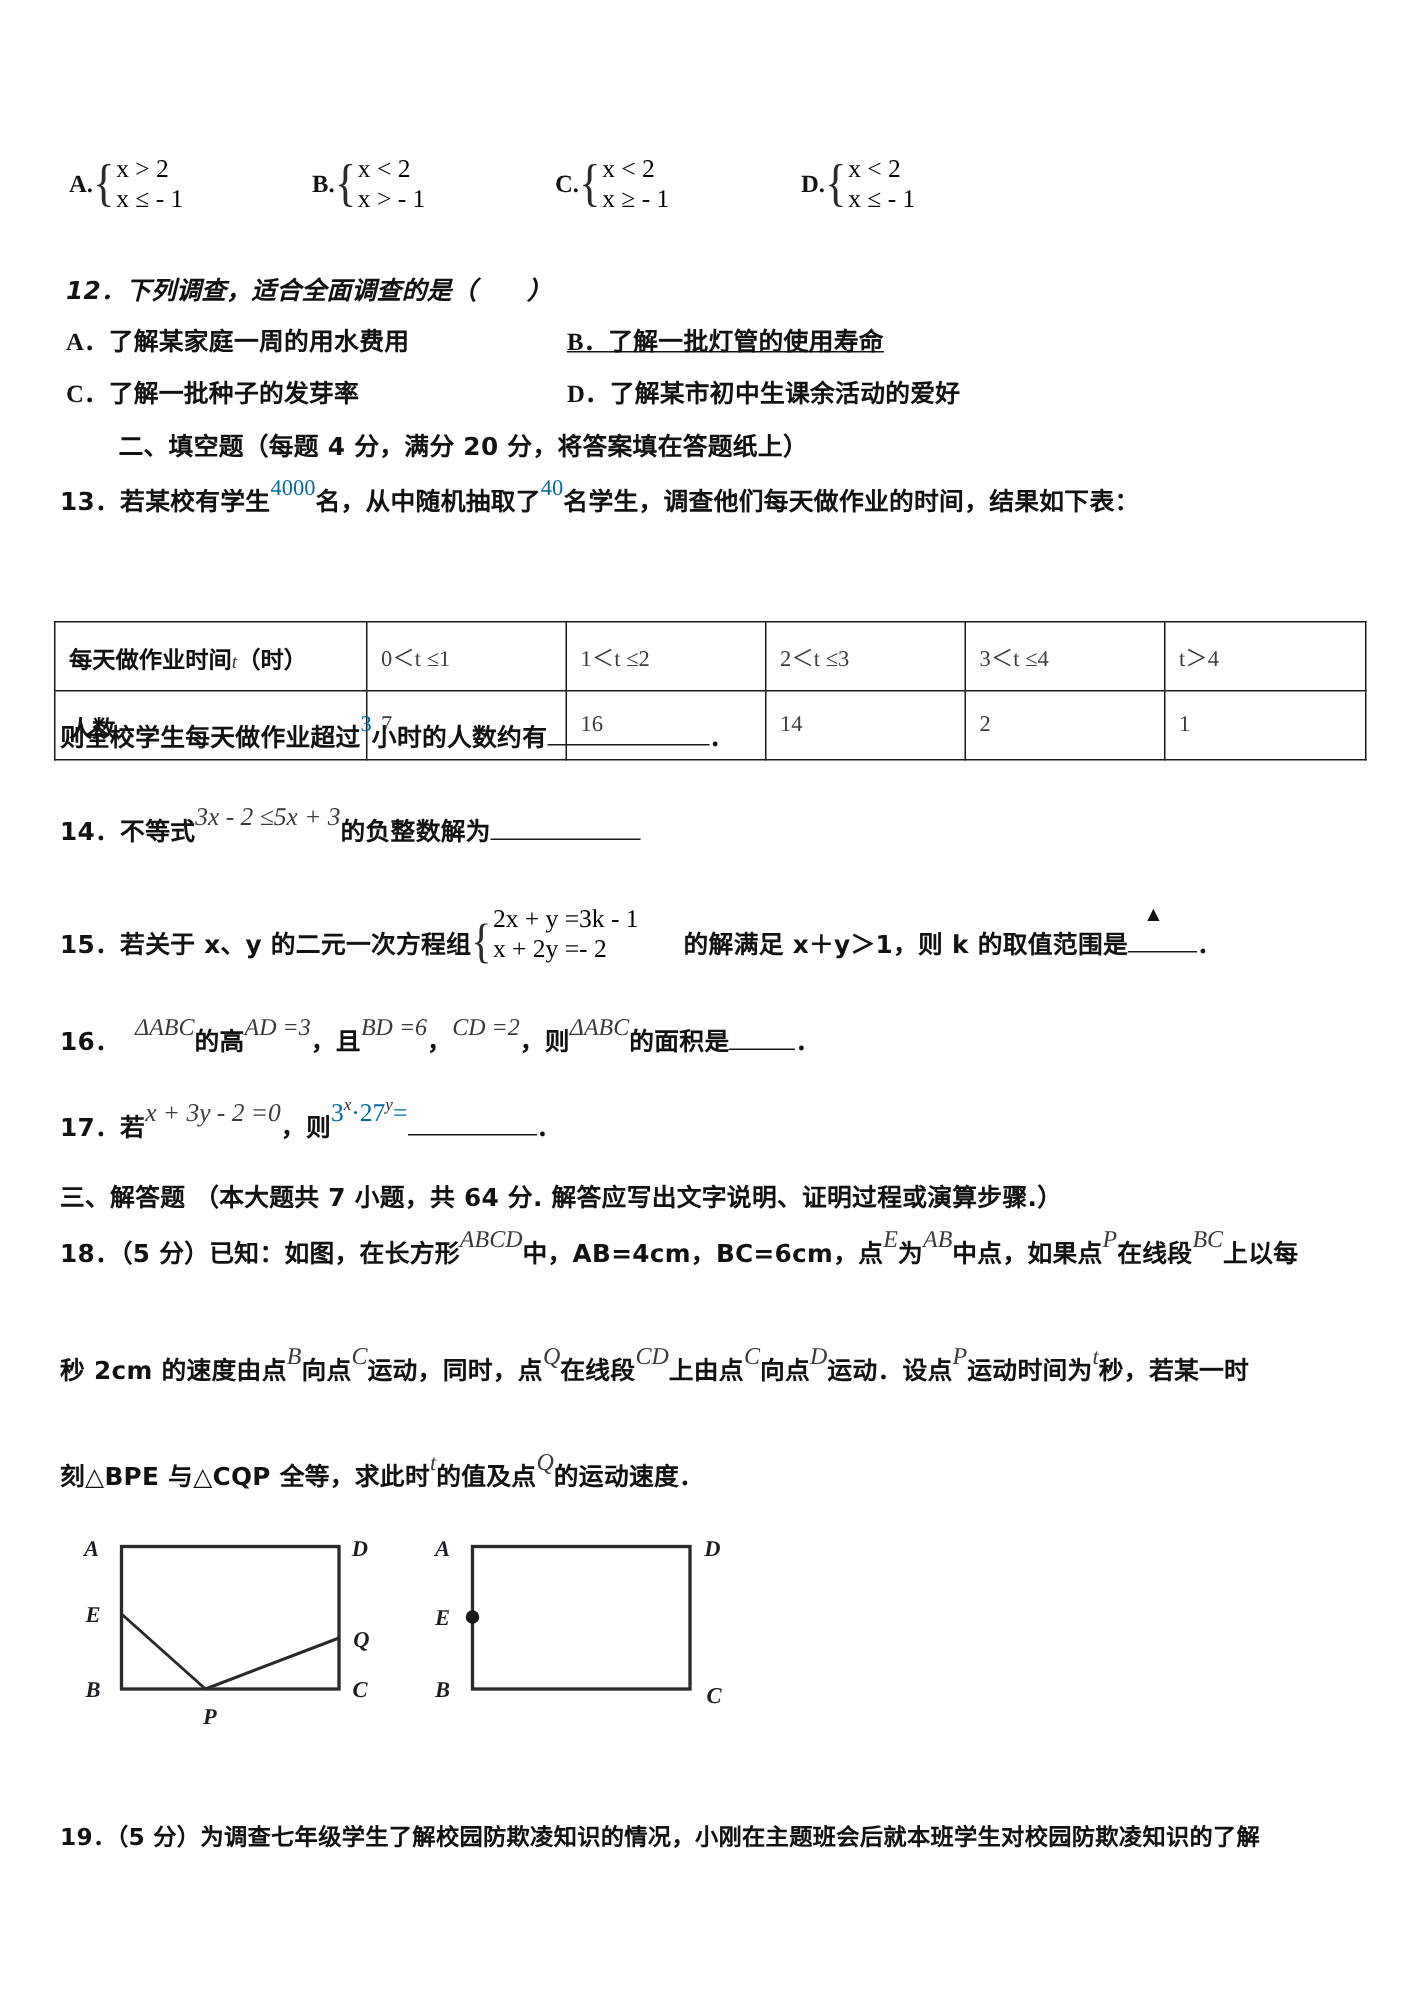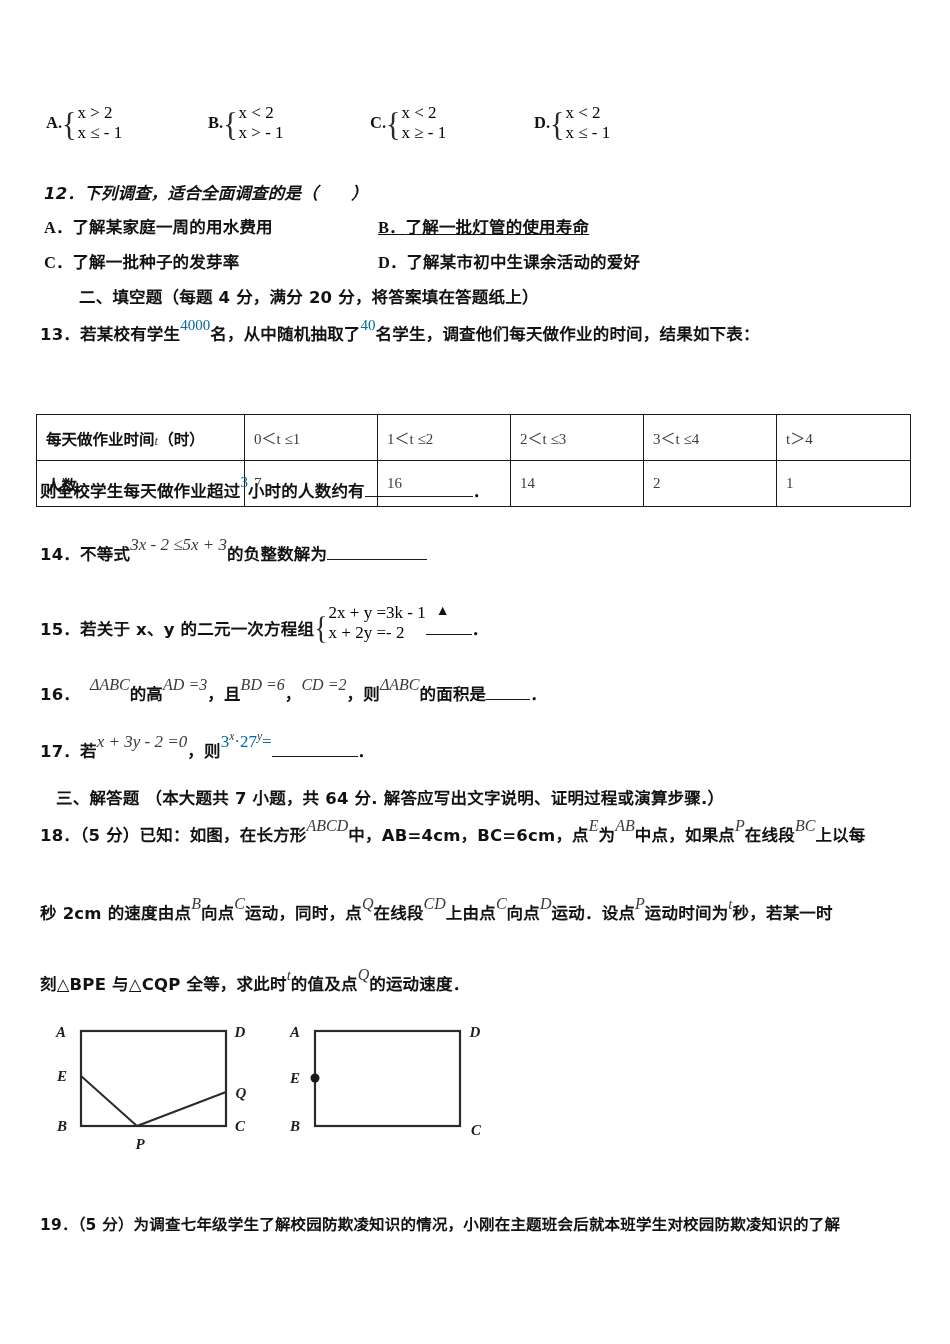--- a/index.html
+++ b/index.html
@@ -236,32 +236,32 @@
   </div>
 
   <div class="blk" style="left:40px; top:545px;text-align:center;">
     <span class="cjk qtext">14．不等式</span><span class="m sup" style="font-size:17px;">3x - 2 ≤5x + 3</span><span class="cjk qtext">的负整数解为</span><span class="blank" style="width:100px;"></span>
   </div>
 
   <div class="blk" style="left:40px; top:612px;">
     <span class="cjk qtext">15．若关于 x、y 的二元一次方程组</span><span class="brace" style="display:inline-block; vertical-align:middle; position:relative; top:-3px; font-size:28px;">{</span><span class="ineq-stack" style="display:inline-flex; vertical-align:middle; position:relative; top:-9px; font-size:17px;">
       <span>2x + y =3k - 1</span>
       <span>x + 2y =- 2</span>
-    </span><span class="blank" style="width:46px; position:relative;"><span style="position:absolute; left:10px; top:-16px; font-size:14px;">▲</span></span><span class="cjk qtext">．</span>
+    </span><span class="cjk qtext" style="margin-left:30px;">的解满足 x＋y＞1，则 k 的取值范围是</span><span class="blank" style="width:46px; position:relative;"><span style="position:absolute; left:10px; top:-16px; font-size:14px;">▲</span></span><span class="cjk qtext">．</span>
   </div>
 
   <div class="blk" style="left:40px; top:685px;">
     <span class="cjk qtext">16．</span><span class="m sup" style="font-size:16px; margin-left:10px;">ΔABC</span><span class="cjk qtext">的高</span><span class="m sup" style="font-size:16px;">AD =3</span><span class="cjk qtext">，</span><span class="cjk qtext">且</span><span class="m sup" style="font-size:16px;">BD =6</span><span class="cjk qtext">，</span><span class="m sup" style="font-size:16px;">CD =2</span><span class="cjk qtext">，</span><span class="cjk qtext">则</span><span class="m sup" style="font-size:16px;">ΔABC</span><span class="cjk qtext">的面积是</span><span class="blank" style="width:44px;"></span><span class="cjk qtext">．</span>
   </div>
 
   <div class="blk" style="left:40px; top:742px;">
     <span class="cjk qtext">17．</span><span class="cjk qtext">若</span><span class="m sup" style="font-size:17px;">x + 3y - 2 =0</span><span class="cjk qtext">，</span><span class="cjk qtext">则</span><span class="mu sup" style="font-size:17px;">3</span><span class="m sup-xs" style="position:relative; top:-17px;">x</span><span class="mu sup" style="font-size:17px;">·27</span><span class="m sup-xs" style="position:relative; top:-17px;">y</span><span class="mu sup" style="font-size:17px;">=</span><span class="blank" style="width:86px;"></span><span class="cjk qtext">．</span>
   </div>
 
-  <div class="blk cjk sec-head" style="left:56px; top:791px;">三、解答题 （本大题共 7 小题，共 64 分. 解答应写出文字说明、证明过程或演算步骤.）</div>
+  <div class="blk cjk sec-head" style="left:40px; top:791px;">三、解答题 （本大题共 7 小题，共 64 分. 解答应写出文字说明、证明过程或演算步骤.）</div>
 
   <div class="blk" style="left:40px; top:828px;">
     <span class="cjk qtext">18．（5 分）已知：如图，在长方形</span><span class="m sup" style="font-size:16px;">ABCD</span><span class="cjk qtext">中，AB=4cm，BC=6cm，点</span><span class="m sup" style="font-size:16px;">E</span><span class="cjk qtext">为</span><span class="m sup" style="font-size:16px;">AB</span><span class="cjk qtext">中点，如果点</span><span class="m sup" style="font-size:16px;">P</span><span class="cjk qtext">在线段</span><span class="m sup" style="font-size:16px;">BC</span><span class="cjk qtext">上以每</span>
   </div>
 
   <div class="blk" style="left:40px; top:906px;">
     <span class="cjk qtext">秒 2cm 的速度由点</span><span class="m sup" style="font-size:16px;">B</span><span class="cjk qtext">向点</span><span class="m sup" style="font-size:16px;">C</span><span class="cjk qtext">运动，同时，点</span><span class="m sup" style="font-size:16px;">Q</span><span class="cjk qtext">在线段</span><span class="m sup" style="font-size:16px;">CD</span><span class="cjk qtext">上由点</span><span class="m sup" style="font-size:16px;">C</span><span class="cjk qtext">向点</span><span class="m sup" style="font-size:16px;">D</span><span class="cjk qtext">运动．设点</span><span class="m sup" style="font-size:16px;">P</span><span class="cjk qtext">运动时间为</span><span class="m sup" style="font-size:15px;">t</span><span class="cjk qtext">秒，若某一时</span>
   </div>
 
   <div class="blk" style="left:40px; top:977px;">

